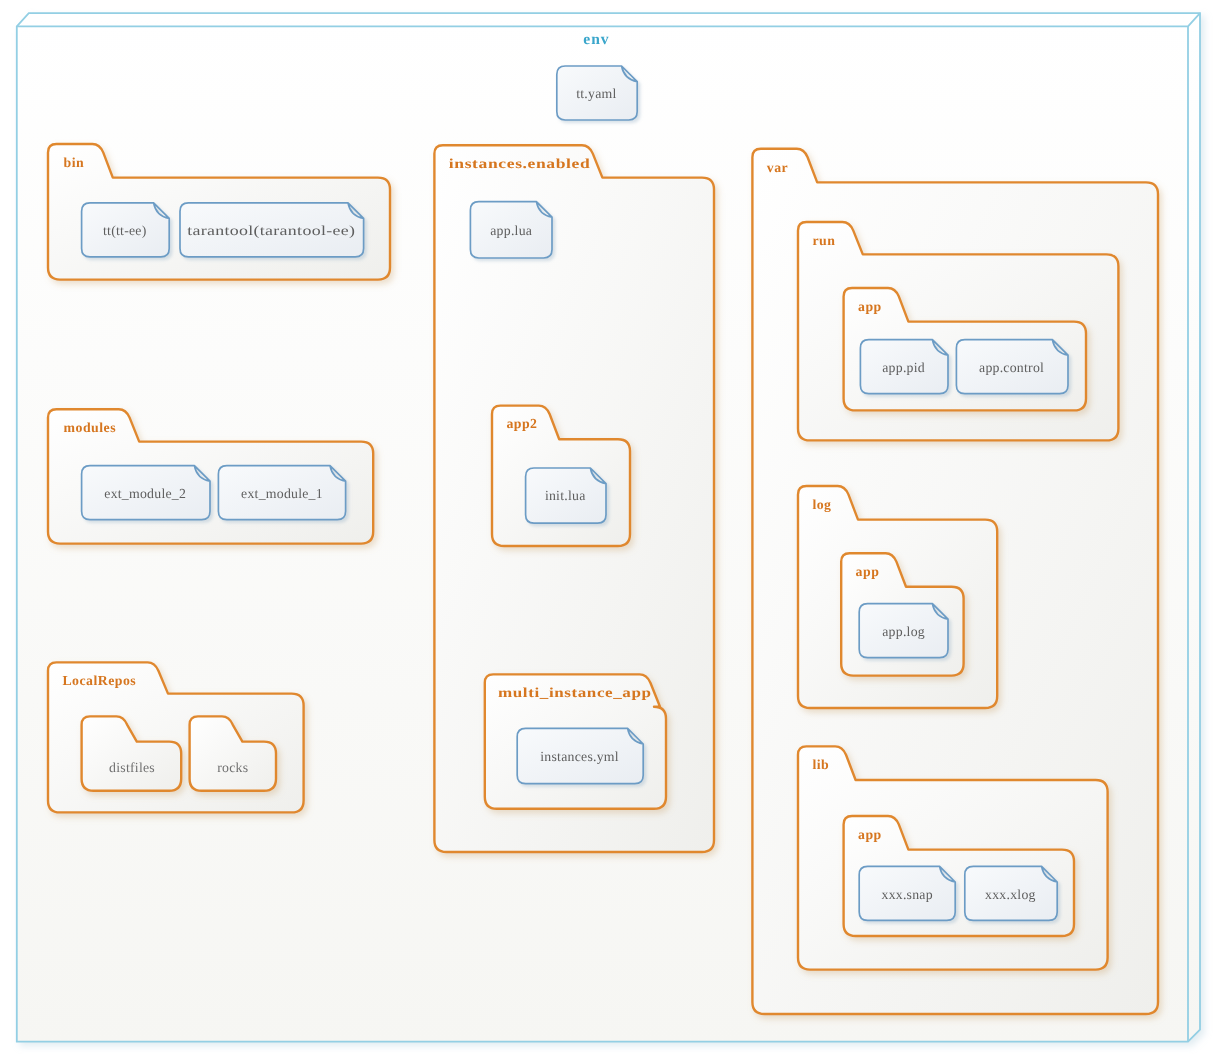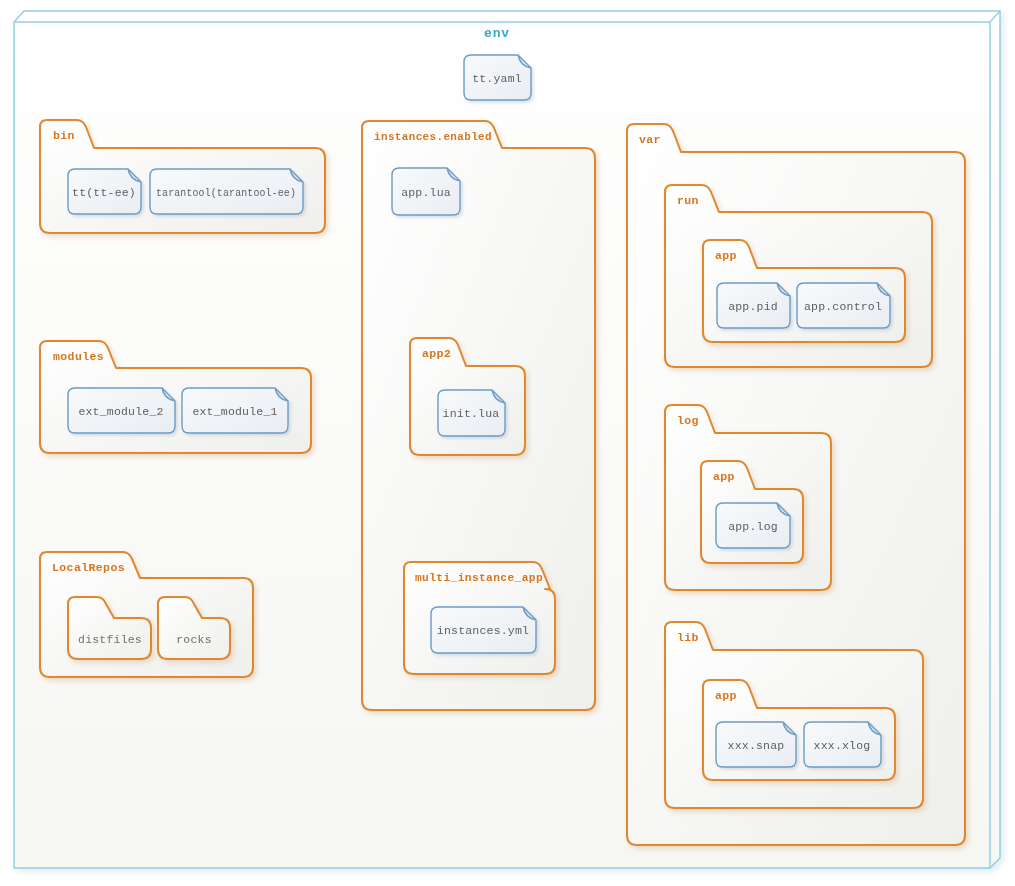--- a/index.html
+++ b/index.html
@@ -1,16 +1,16 @@
 <!DOCTYPE html>
 <html><head>
 <meta charset="utf-8">
 <style>
   html,body{margin:0;padding:0;background:#ffffff;}
-  .stage{position:relative;width:1015px;height:886px;font-family:Liberation Mono, monospace;overflow:hidden;}
+  .stage{position:relative;width:1015px;height:886px;font-family:Liberation Serif, serif;overflow:hidden;}
   svg{display:block;}
   svg text{user-select:none;}
   .node-sil{fill:url(#gPage);stroke:#93cfe4;stroke-width:1.5;stroke-linejoin:miter;filter:url(#shN);}
   .node-line{fill:none;stroke:#93cfe4;stroke-width:1.5;}
   .folder{fill:url(#gFolder);stroke:#e0882f;stroke-width:2;stroke-linejoin:round;stroke-linecap:round;filter:url(#shF);}
   .file{fill:url(#gFile);stroke:#6c9cc5;stroke-width:1.4;stroke-linejoin:round;stroke-linecap:round;filter:url(#shS);}
   .env-label{font-weight:bold;font-size:13px;fill:#3aa6cb;letter-spacing:.8px;text-anchor:middle;}
   .tab-label{font-weight:bold;font-size:11.5px;fill:#d6761f;letter-spacing:.4px;}
   .file-label{font-size:11.5px;fill:#5e5e5e;letter-spacing:.2px;text-anchor:middle;}
   .ef-label{font-size:11.5px;fill:#707070;letter-spacing:.2px;text-anchor:middle;}

